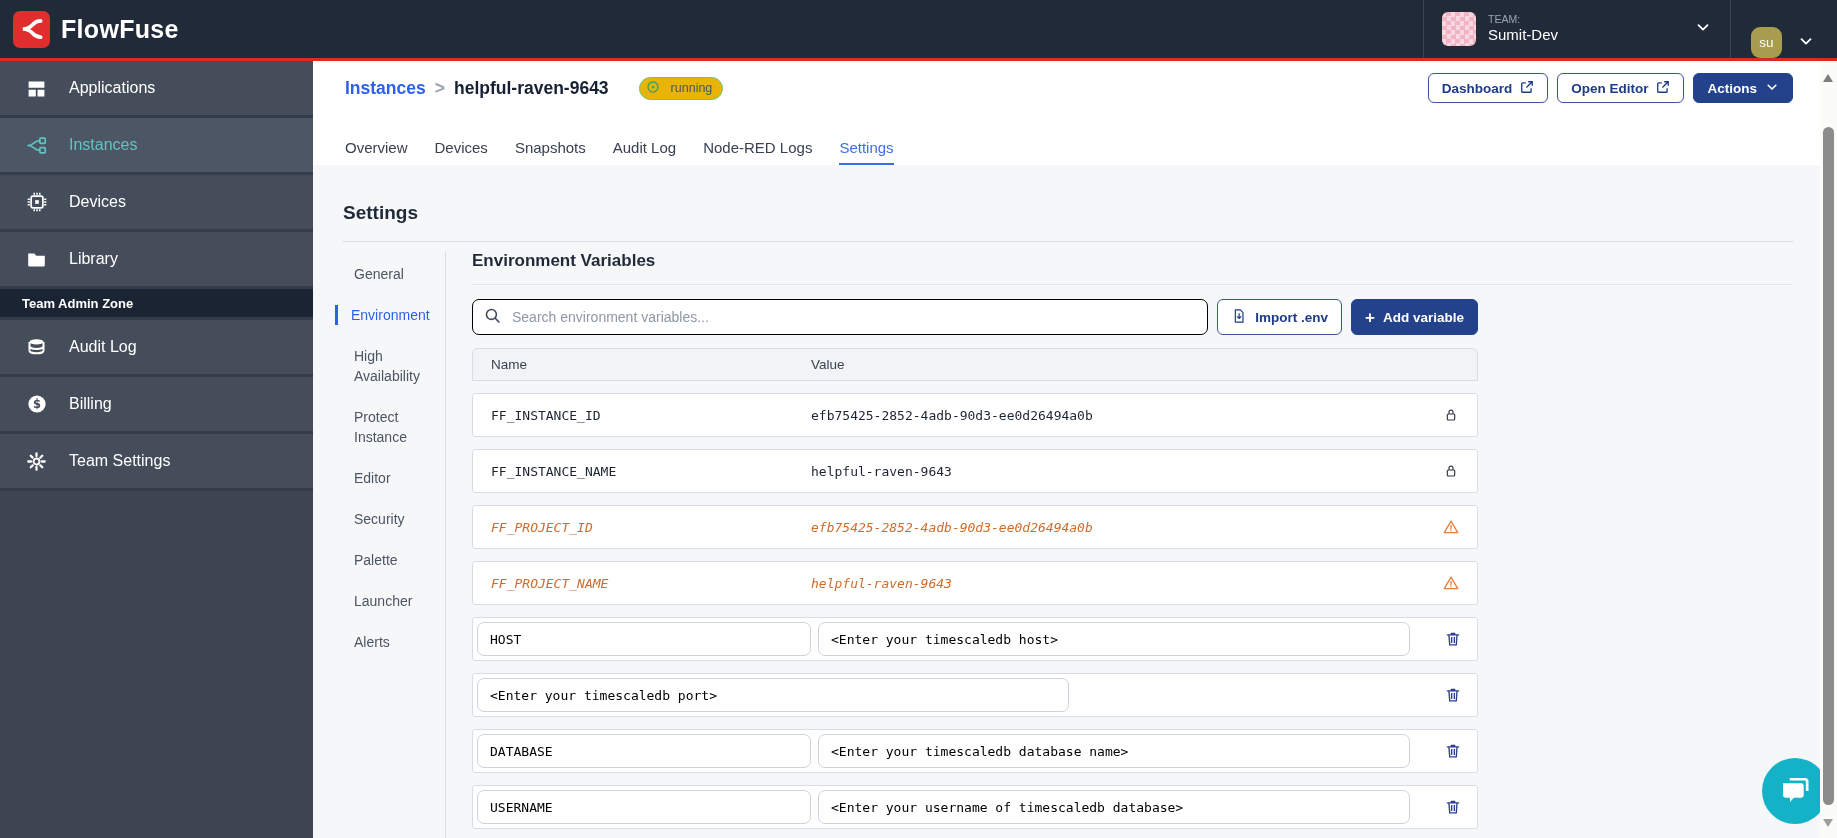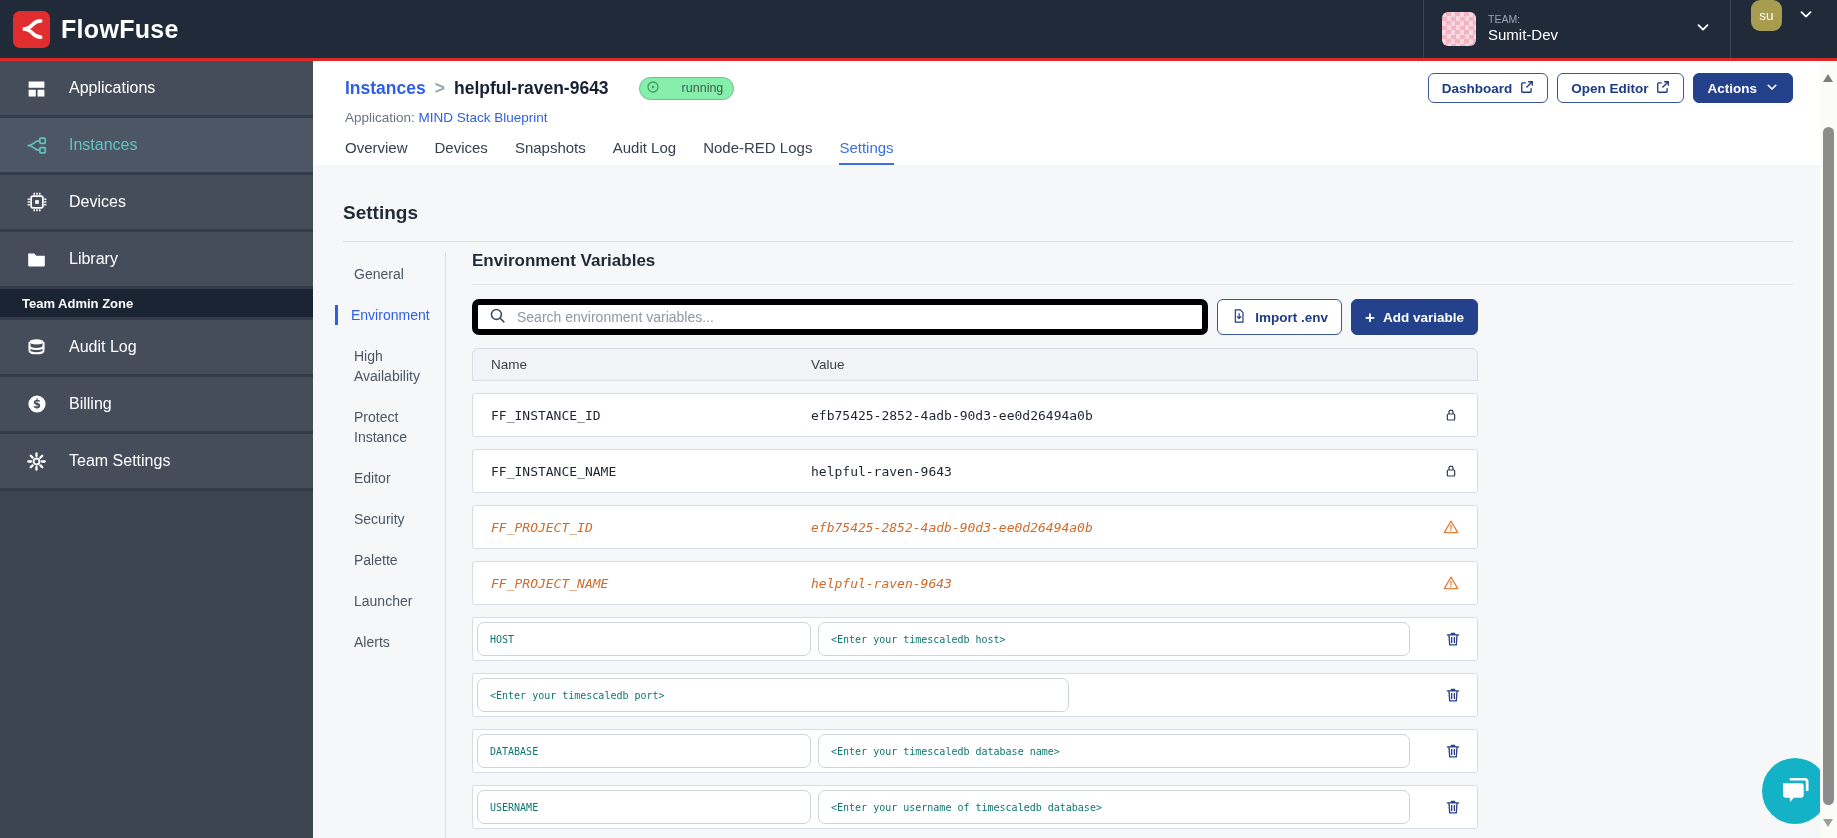--- a/index.html
+++ b/index.html
@@ -6,21 +6,21 @@
   html,body{margin:0;padding:0}
   body{width:1837px;height:838px;overflow:hidden;position:relative;
        font-family:"Liberation Sans",sans-serif;background:#f6f7f9}
 
   
   .topbar{position:absolute;top:0;left:0;right:0;height:58px;background:#212a39;
           display:flex;align-items:center;justify-content:space-between;padding:0 14px 0 13px;z-index:40}
   .brand{display:flex;align-items:center;gap:11px}
   .logo{width:37px;height:37px;border-radius:7px;background:#e12d2d;display:flex;align-items:center;justify-content:center}
   .brand-name{color:#fff;font-size:25px;font-weight:bold;letter-spacing:.3px}
-  .topbar-right{display:flex;align-items:flex-start;height:58px}
+  .topbar-right{display:flex;align-items:flex-end;height:58px}
   .tb-divider{width:1px;height:58px;background:#394353}
   .team-selector{display:flex;align-items:center;gap:12px;width:306px;height:58px;padding:0 18px;cursor:pointer}
   .team-avatar{width:34px;height:34px;border-radius:6px;flex:none;
      background:repeating-conic-gradient(#f2b3c3 0% 25%,#f8d8e0 0% 50%);background-size:9px 9px}
   .team-text{display:flex;flex-direction:column;line-height:1.25}
   .team-label{font-size:10.5px;color:#98a4b4}
   .team-name{font-size:15px;color:#fff}
   .team-selector .chev{margin-left:auto}
   .user-menu{display:flex;align-items:center;gap:15px;padding:0 8px 0 20px;cursor:pointer}
   .user-avatar{width:31px;height:31px;border-radius:9px;background:#a89c4e;color:#fff;
@@ -37,21 +37,21 @@
                display:flex;align-items:center;padding-left:22px;border-bottom:3px solid #343c4a}
 
   
   .main{position:absolute;left:303px;top:61px;right:17px;bottom:0;background:#f6f7f9}
   .page-header{height:104px;background:#fff;position:relative;padding:0 27px 0 42px}
   .header-row{display:flex;align-items:center;padding-top:12px}
   .breadcrumb{font-size:17.5px;font-weight:bold;display:flex;align-items:center}
   .bc-link{color:#2e5fe8;cursor:pointer}
   .bc-sep{color:#9aa3af;margin:0 9px}
   .bc-current{color:#172033}
-  .badge{margin-left:30px;display:inline-flex;align-items:center;gap:22px;background:#86efac;
+  .badge{margin-left:30px;display:inline-flex;align-items:center;gap:11px;background:#eab308;
          border:1px solid #63c687;border-radius:12px;height:23px;padding:0 10px 0 6px;font-size:12.5px;color:#445c4e}
   .header-buttons{margin-left:auto;display:flex;gap:9px}
   .btn{height:30px;border-radius:6px;font-weight:bold;font-size:13.5px;display:inline-flex;align-items:center;
        gap:8px;padding:0 13px;cursor:pointer;font-family:"Liberation Sans",sans-serif}
   .btn-outline{background:#fff;border:1px solid #3a569d;color:#1e3c85}
   .btn-navy{background:#24418c;border:1px solid #24418c;color:#fff}
   .app-line{margin-top:7px;font-size:13.5px;color:#6b7280}
   .app-link{color:#2e5fe8;cursor:pointer}
   .tabs{position:absolute;left:42px;bottom:0;display:flex;gap:27px}
   .tab{font-size:15px;color:#374151;padding-bottom:9px;cursor:pointer}
@@ -64,40 +64,40 @@
   .settings-nav{width:110px;padding-top:22px;margin-left:-8px;flex:none}
   .nav-item{font-size:14px;color:#4b5563;padding-left:16px;margin-bottom:21px;line-height:20px;
             cursor:pointer;border-left:3px solid transparent}
   .nav-item.active{color:#2e5fe8;border-left-color:#2e5fe8;padding-left:13px}
   .v-divider{width:1px;background:#d8dce3;margin-top:10px}
   .env-section{flex:1;margin-left:26px}
   .env-title{font-size:17px;font-weight:bold;color:#1f2937;margin-top:9px}
   .env-divider{height:1px;background:#e2e5ea;margin-top:13px}
   .env-inner{width:1006px}
   .toolbar{display:flex;gap:9px;margin-top:14px;height:36px}
-  .search-box{flex:1;background:#fff;border:6px solid #000000;border-radius:7px;display:flex;align-items:center;padding:0 11px;gap:9px}
+  .search-box{flex:1;background:#fff;border:1px solid #000000;border-radius:7px;display:flex;align-items:center;padding:0 11px;gap:9px}
   .search-box input{border:none;outline:none;flex:1;font-size:14px;color:#374151;background:transparent;font-family:"Liberation Sans",sans-serif}
   .search-box input::placeholder{color:#8d97a5}
   .toolbar .btn{height:36px}
   .btn-import{border-width:1.5px}
   .plus{font-size:17px;font-weight:bold;line-height:1}
 
   .env-table{margin-top:13px}
   .t-head{height:33px;background:#f1f3f6;border:1px solid #d8dce3;border-radius:6px 6px 0 0;
           display:flex;align-items:center;font-size:13.5px;color:#39434f}
   .c-name{width:338px;padding-left:18px;flex:none}
   .c-value{flex:1}
   .env-row{height:44px;background:#fff;border:1px solid #d8dce3;border-radius:3px;display:flex;
            align-items:center;margin-top:12px;font-size:13px;color:#1d2430}
   .mono{font-family:"DejaVu Sans Mono",monospace}
   .env-row.warn{color:#cf6c2a;font-style:italic}
   .row-icon{width:52px;display:flex;justify-content:center;flex:none}
   .env-row.editable{padding-left:4px;gap:7px}
-  .row-input{height:34px;border:1px solid #cdd3dc;border-radius:7px;padding:0 12px;font-size:10px;
-             color:#0f766e;font-family:"DejaVu Sans Mono",monospace;background:#fff;outline:none}
+  .row-input{height:34px;border:1px solid #cdd3dc;border-radius:7px;padding:0 12px;font-size:13px;
+             color:#000000;font-family:"DejaVu Sans Mono",monospace;background:#fff;outline:none}
   .name-input{width:334px}
   .value-input{width:592px}
   .trash-btn{margin-left:auto;margin-right:15px;background:none;border:none;cursor:pointer;padding:0;display:flex}
   .save-btn{margin-top:15px;height:28px;padding:0 13px;background:#24418c;color:#fff;font-weight:bold;
             font-size:13px;border:none;border-radius:6px;cursor:pointer;font-family:"Liberation Sans",sans-serif}
 
   
   .scrolltrack{position:absolute;top:61px;right:0;width:17px;bottom:0;background:#fbfbf8;z-index:60}
   .sb-up{position:absolute;top:13px;left:3px;width:0;height:0;border-left:5.5px solid transparent;
          border-right:5.5px solid transparent;border-bottom:8px solid #7e7e7e}
@@ -253,24 +253,20 @@
         <button class="btn btn-navy">
           <span>Actions</span>
           <span>
             <svg width="14" height="14" viewBox="0 0 24 24">
                 <path d="M5.5 9l6.5 6.5L18.5 9" fill="none" stroke="#fff" stroke-width="2.8" stroke-linecap="round" stroke-linejoin="round"></path>
               </svg>
           </span>
         </button>
       </div>
     </div>
-    <div class="app-line">
-      <span>Application:</span>
-      <span class="app-link">MIND Stack Blueprint</span>
-    </div>
     <div class="tabs">
       <span class="tab">Overview</span>
       <span class="tab">Devices</span>
       <span class="tab">Snapshots</span>
       <span class="tab">Audit Log</span>
       <span class="tab">Node-RED Logs</span>
       <span class="tab active">Settings</span>
     </div>
   </div>
 

